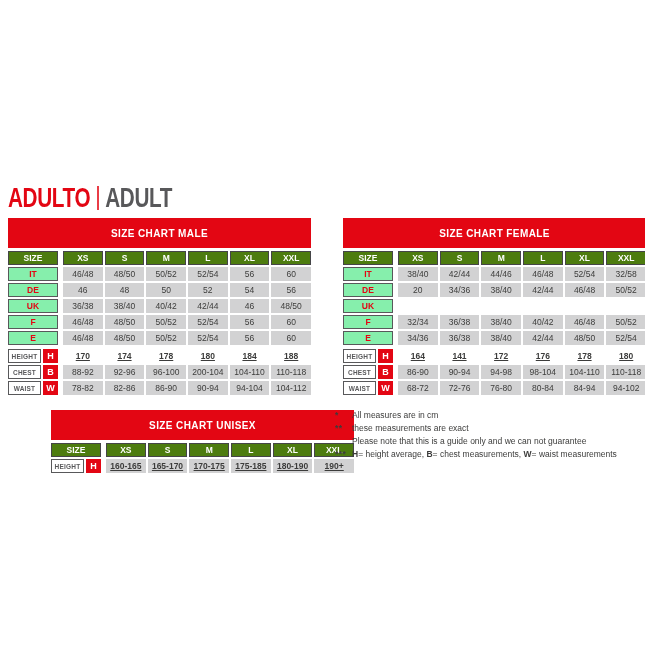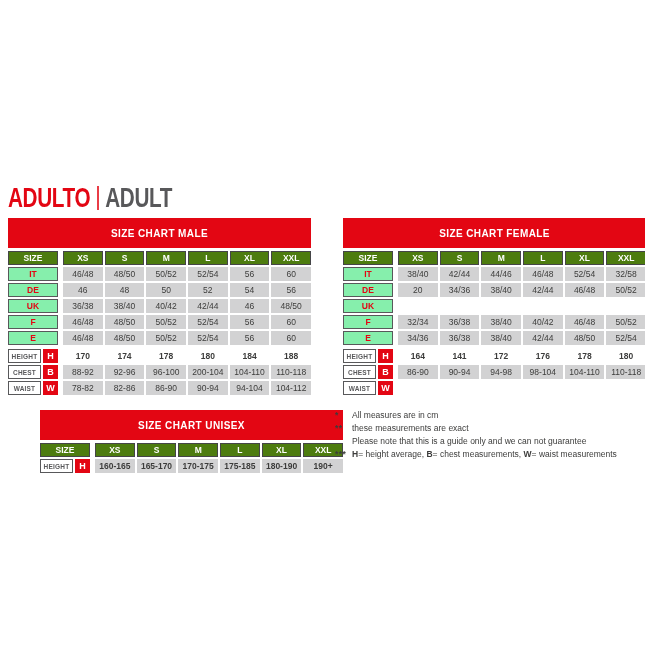--- a/index.html
+++ b/index.html
@@ -19,21 +19,21 @@
     white-space: nowrap;
   }
   .title-primary { color: #e30613; }
   .title-sep { color: #e30613; font-weight: normal; font-size: 26px; margin: 0 7px 2px 7px; }
   .title-secondary { color: #58585a; }
 
   
   .chart { position: absolute; width: 303px; }
   .chart-male   { left: 8px;   top: 218px; }
   .chart-female { left: 343px; top: 218px; }
-  .chart-unisex { left: 4px;   top: 410px; padding-left: 36px; }
+  .chart-unisex { left: 15px;   top: 410px; padding-left: 36px; }
 
   .chart-bar {
     background: #e30613; color: #fff;
     font-weight: bold; font-size: 10px; letter-spacing: 0.4px;
     height: 30px; display: flex; align-items: center; justify-content: center;
     margin-bottom: 3px;
   }
   .t-row { display: flex; height: 14px; margin-bottom: 2px; }
   .t-row.measure-first { margin-top: 4px; }
   .t-labelcol { flex: 0 0 50px; width: 50px; margin-right: 5px; display: flex; }
@@ -55,21 +55,21 @@
     background: #ffffff; border: 1px solid #58585a;
     color: #58585a; font-size: 6.5px; font-weight: bold; letter-spacing: 0.2px;
     flex: 1; display: flex; align-items: center; justify-content: center;
   }
   .measure-letter {
     background: #e30613; color: #ffffff; font-weight: bold; font-size: 9px;
     flex: 0 0 15px; width: 15px; margin-left: 2px;
     display: flex; align-items: center; justify-content: center;
   }
   .val-cell { background: #d2d2d3; color: #3c3c3b; font-size: 8.5px; }
-  .val-cell.bold { font-weight: bold; }
+  .val-cell.bold { font-weight: bold; text-decoration: underline; }
   .val-cell.whitebg { background: transparent; }
 
   
   .notes { position: absolute; left: 335px; top: 409px; width: 306px; }
   .note { display: flex; font-size: 8.5px; color: #3c3c3b; line-height: 13px; }
   .note-marker { flex: 0 0 17px; width: 17px; font-weight: bold; letter-spacing: 0.5px; }
   .note-text b { font-weight: bold; }
 </style>
 </head>
 <body>
@@ -301,20 +301,28 @@
         <div class="val-cell">98-104</div>
         <div class="val-cell">104-110</div>
         <div class="val-cell">110-118</div>
       </div>
     </div>
     <div class="t-row">
       <div class="t-labelcol">
         <div class="measure-label">WAIST</div>
         <div class="measure-letter">W</div>
       </div>
+      <div class="t-vals">
+        <div class="val-cell">68-72</div>
+        <div class="val-cell">72-76</div>
+        <div class="val-cell">76-80</div>
+        <div class="val-cell">80-84</div>
+        <div class="val-cell">84-94</div>
+        <div class="val-cell">94-102</div>
+      </div>
     </div>
   </div>
 <div class="chart chart-unisex" id="chart-unisex">
     <div class="chart-bar">SIZE CHART UNISEX</div>
     <div class="t-row">
       <div class="t-labelcol">
         <div class="hdr-cell">SIZE</div>
       </div>
       <div class="t-vals">
         <div class="hdr-cell">XS</div>

